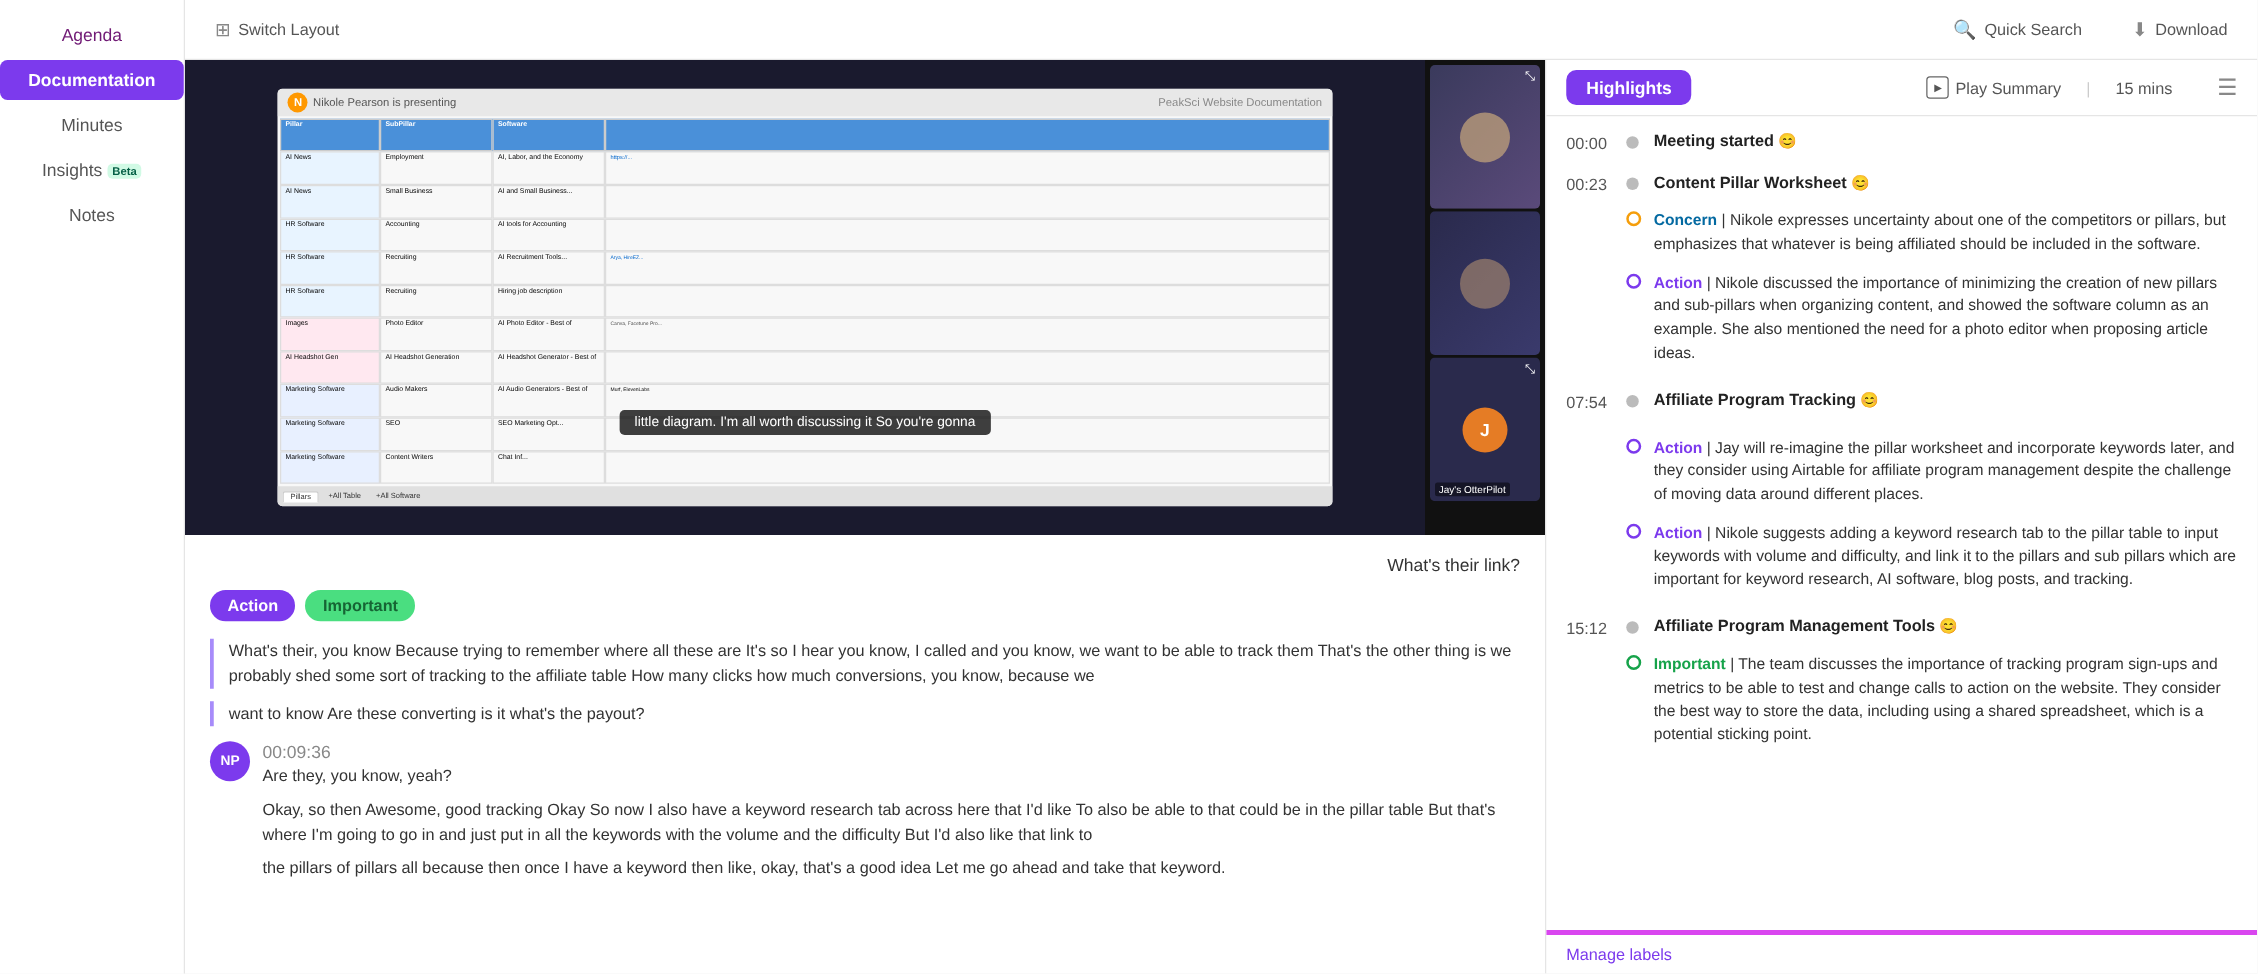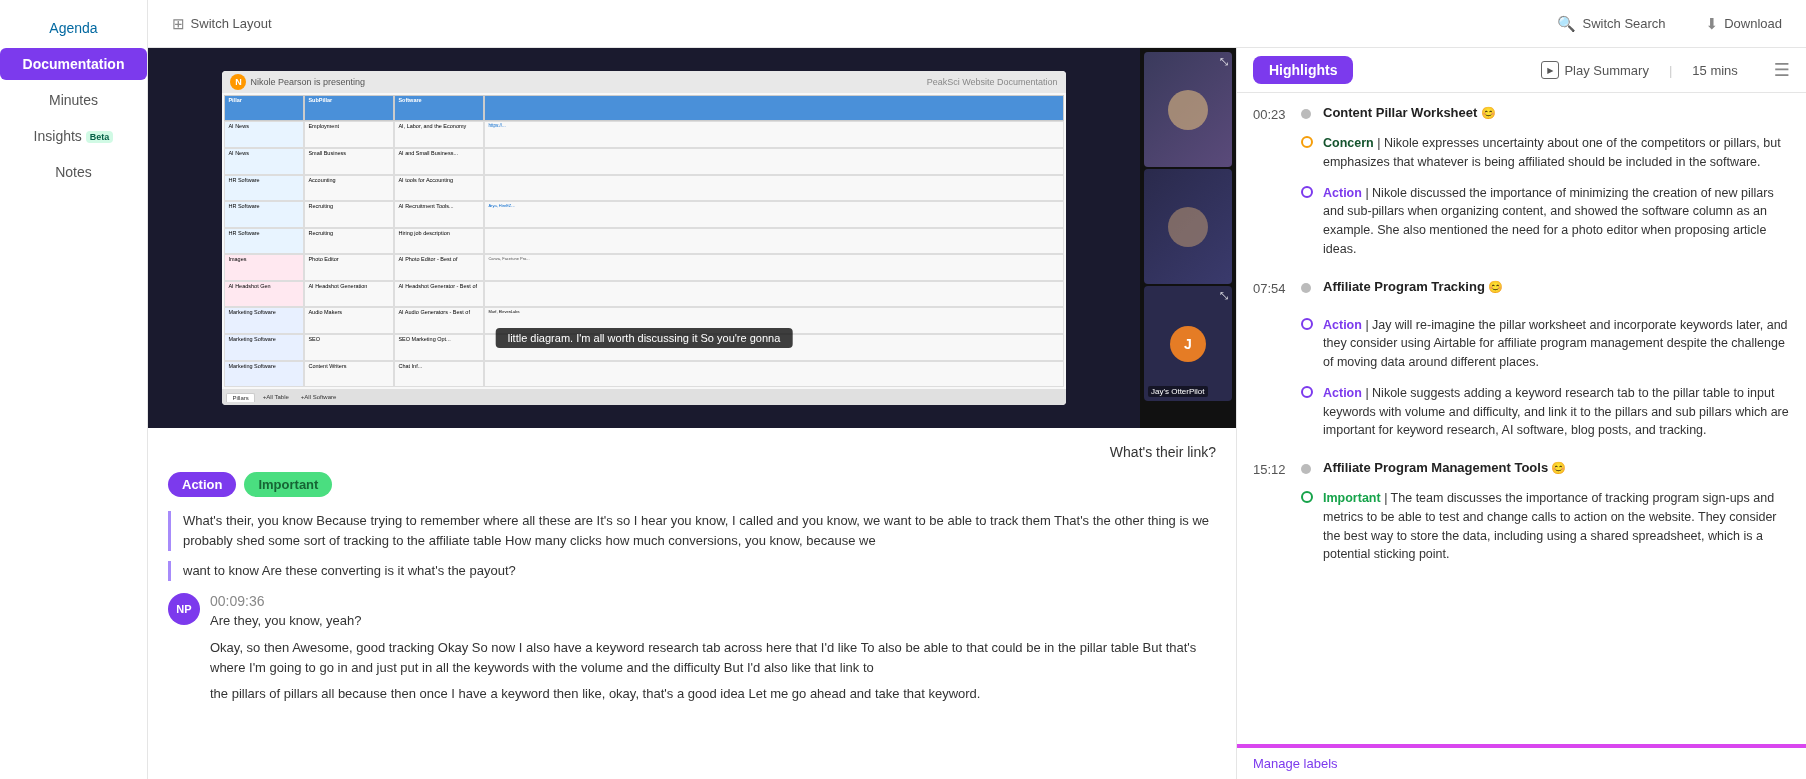--- a/index.html
+++ b/index.html
@@ -24,21 +24,21 @@
       cursor: pointer;
       font-size: 14px;
       color: #555;
       border-radius: 6px;
     }
     .sidebar-item.active {
       background: #7c3aed;
       color: #fff;
       font-weight: 600;
     }
-    .sidebar-item.agenda { color: #0369a1; }
+    .sidebar-item.agenda { color: #701a75; }
     .beta-badge {
       display: inline-block;
       background: #d1fae5;
       color: #065f46;
       font-size: 9px;
       font-weight: 700;
       padding: 1px 4px;
       border-radius: 4px;
       margin-left: 4px;
       vertical-align: middle;
@@ -368,21 +368,21 @@
     .hl-item-dot-purple { border-color: #7c3aed; }
     .hl-item-dot-green { border-color: #16a34a; }
     .hl-item-text {
       font-size: 12.5px;
       color: #333;
       line-height: 1.5;
     }
     .hl-label {
       font-weight: 700;
     }
-    .hl-label-concern { color: #14532d; }
+    .hl-label-concern { color: #0369a1; }
     .hl-label-action { color: #7c3aed; }
     .hl-label-important { color: #16a34a; }
 
     .manage-labels {
       color: #7c3aed;
       font-size: 13px;
       cursor: pointer;
       padding: 8px 16px;
       border-top: 4px solid #d946ef;
     }
@@ -416,21 +416,21 @@
 <div id="main">
 
   <div id="toolbar">
     <div class="toolbar-btn">
       <span class="toolbar-icon">⊞</span>
       <span>Switch Layout</span>
     </div>
     <div class="toolbar-spacer"></div>
     <div class="toolbar-btn">
       <span class="toolbar-icon">🔍</span>
-      <span>Switch Search</span>
+      <span>Quick Search</span>
     </div>
     <div class="toolbar-btn">
       <span class="toolbar-icon">⬇</span>
       <span>Download</span>
     </div>
   </div>
 
   <div id="content-area">
 
     <div id="left-panel">
@@ -564,20 +564,27 @@
           <span>Play Summary</span>
         </div>
         <span style="margin: 0 8px; color:#ccc;">|</span>
         <span class="duration-text">15 mins</span>
         <span style="width:12px;"></span>
         <span class="menu-dots">☰</span>
       </div>
 
       <div id="highlights-content">
 
+        <div class="highlight-section">
+          <div class="highlight-time-row">
+            <span class="hl-time">00:00</span>
+            <div class="hl-dot hl-dot-gray"></div>
+            <span class="hl-title">Meeting started <span class="hl-emoji">😊</span></span>
+          </div>
+        </div>
 
         <div class="highlight-section">
           <div class="highlight-time-row">
             <span class="hl-time">00:23</span>
             <div class="hl-dot hl-dot-gray"></div>
             <span class="hl-title">Content Pillar Worksheet <span class="hl-emoji">😊</span></span>
           </div>
           <div class="hl-item">
             <div class="hl-item-dot hl-item-dot-yellow"></div>
             <div class="hl-item-text">

